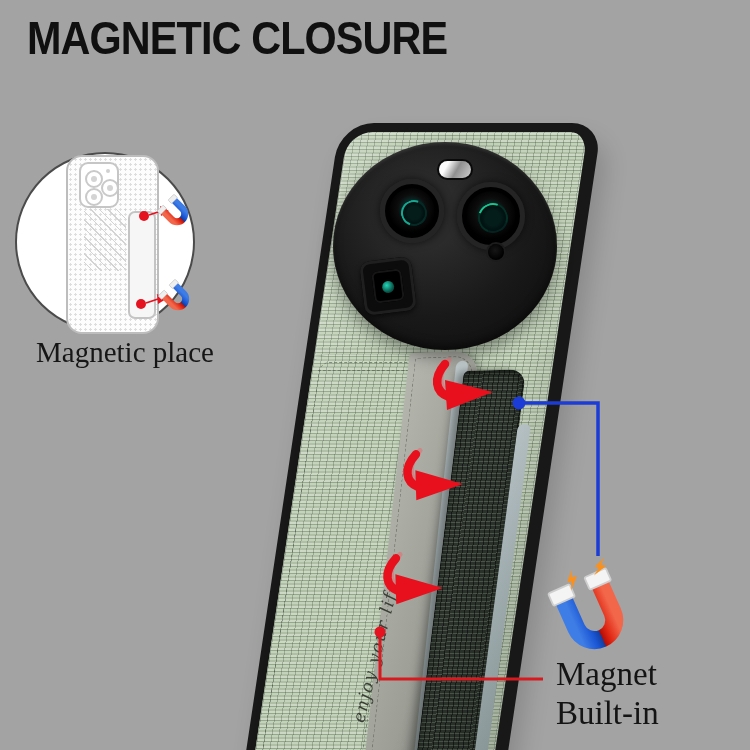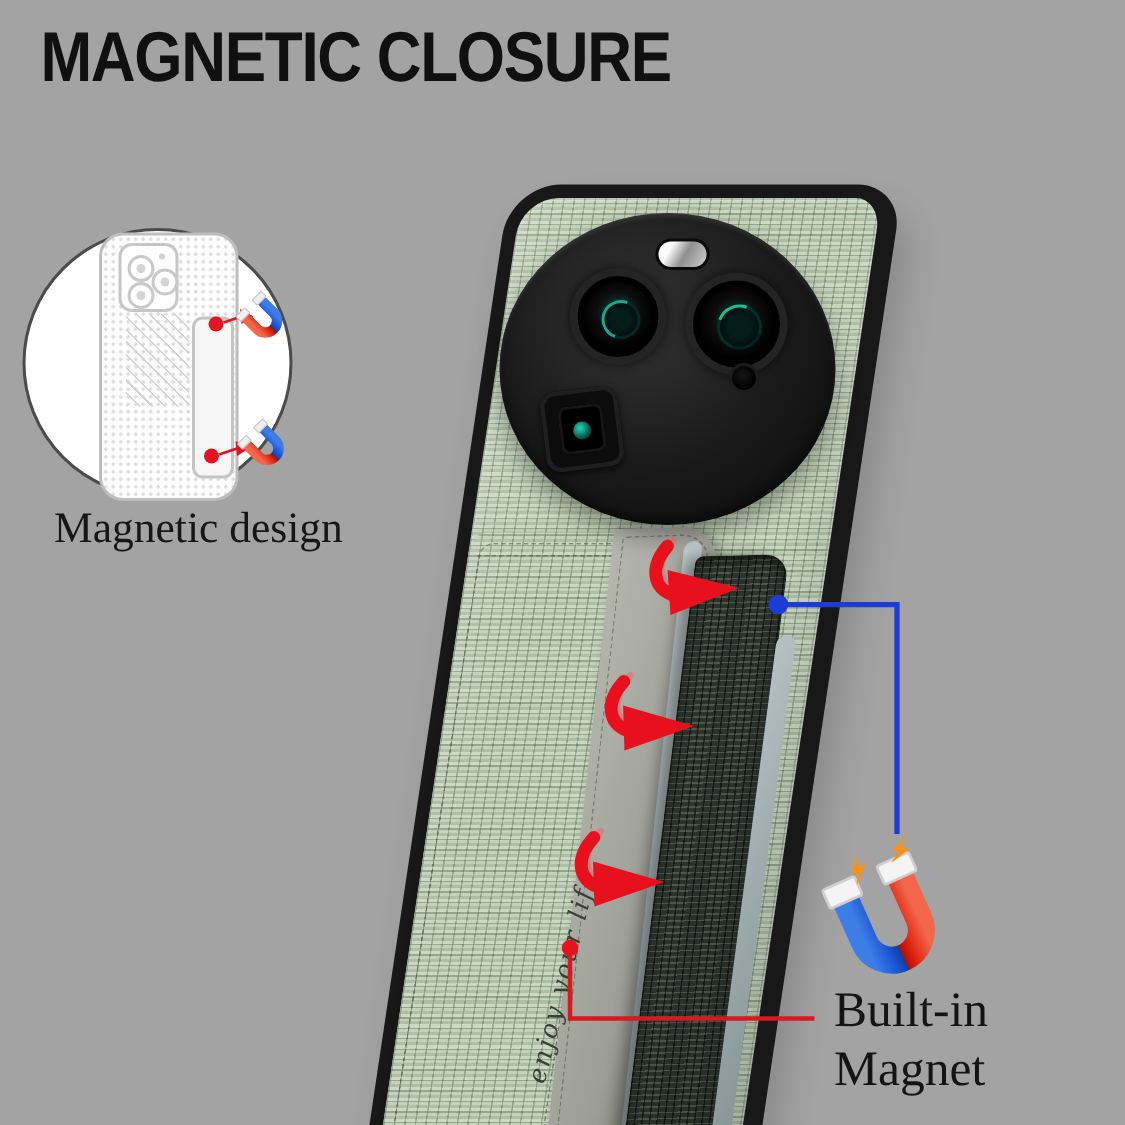--- a/index.html
+++ b/index.html
@@ -106,21 +106,21 @@
   <div class="sketch">
     <div class="sketch-cam">
       <div class="sk-lens" style="left:4px;top:6px;"></div>
       <div class="sk-lens" style="left:4px;top:24px;"></div>
       <div class="sk-lens" style="left:20px;top:15px;"></div>
       <div class="sk-dot" style="left:25px;top:5px;"></div>
     </div>
     <div class="sketch-hatch"></div>
     <div class="sketch-slot"></div>
   </div>
-  <div class="label-design">Magnetic design</div>
+  <div class="label-design">Magnetic place</div>
 
   <div class="case weave z2">
     <div class="pocket weave"></div>
     <div class="flap"></div>
     <div class="flap-edge"></div>
     <div class="card weave-dark"></div>
     <div class="card-edge2"></div>
   </div>
 
   <div class="cam z3">
@@ -212,17 +212,17 @@
       <polygon points="7,0 0,10 4,10 1,18 10,7 5,7" fill="#ff9015"></polygon>
     </g>
 
     <g>
       <path d="M380,632 V679 H543" stroke="#d81a20" stroke-width="3" fill="none"></path>
       <circle cx="380" cy="632" r="5.5" fill="#e5121f"></circle>
     </g>
   </svg>
 
   <div class="label-builtin">
+    <div>Magnet</div>
     <div>Built-in</div>
-    <div>Magnet</div>
   </div>
 
 </div>
 
 </body></html>

